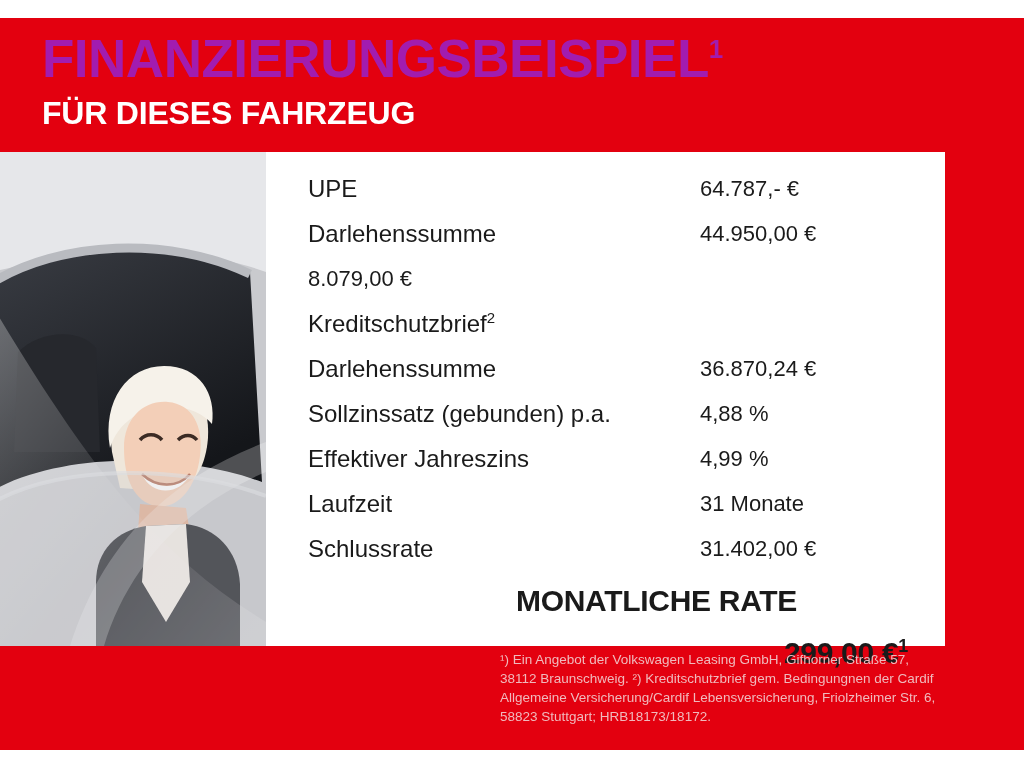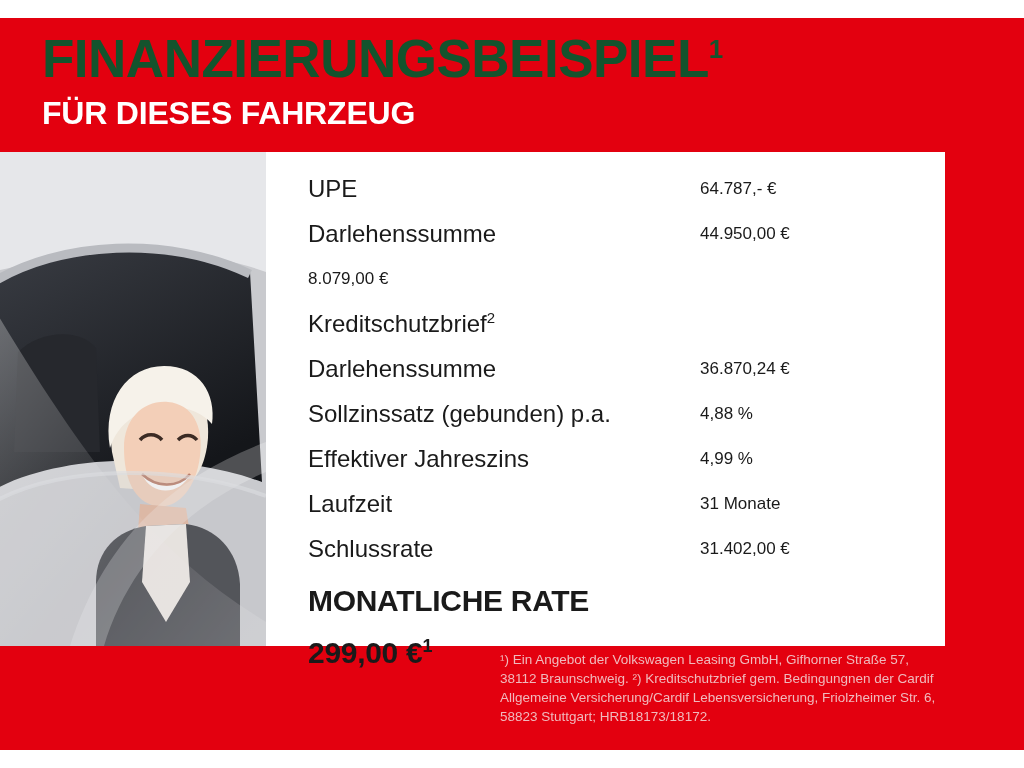--- a/index.html
+++ b/index.html
@@ -31,21 +31,21 @@
 
   
   .header {
     position: absolute;
     left: 42px;
     top: 30px;
     width: 940px;
   }
 
   .title-main {
-    color: #14532d;
+    color: #a21caf;
     font-size: 53px;
     line-height: 58px;
     font-weight: bold;
     letter-spacing: -0.5px;
     white-space: nowrap;
   }
 
   .title-main sup {
     font-size: 26px;
     vertical-align: super;
@@ -89,41 +89,41 @@
 
   .rows {
     position: absolute;
     left: 42px;
     top: 14px;
     width: 600px;
   }
 
   .row {
     display: flex;
-    align-items: flex-start;
+    align-items: flex-end;
     height: 45px;
   }
 
   .row .label {
     width: 392px;
     color: #1a1a1a;
     font-size: 24px;
     line-height: 45px;
     white-space: nowrap;
   }
 
   .row .label sup {
     font-size: 15px;
     vertical-align: super;
     line-height: 0;
   }
 
   .row .value {
     color: #1a1a1a;
-    font-size: 17px;
+    font-size: 22px;
     line-height: 45px;
     white-space: nowrap;
   }
 
   .row.total {
     height: 52px;
     margin-top: 4px;
     flex-direction: column;
   }
 

